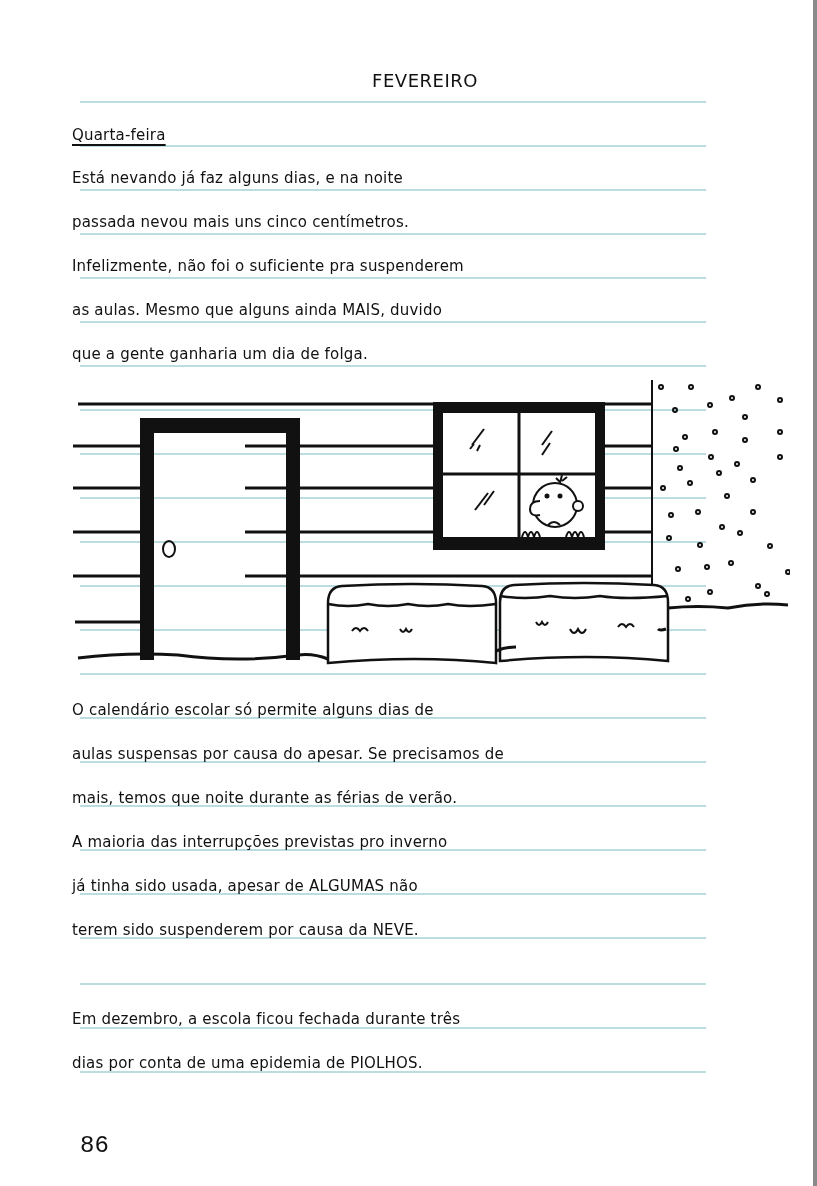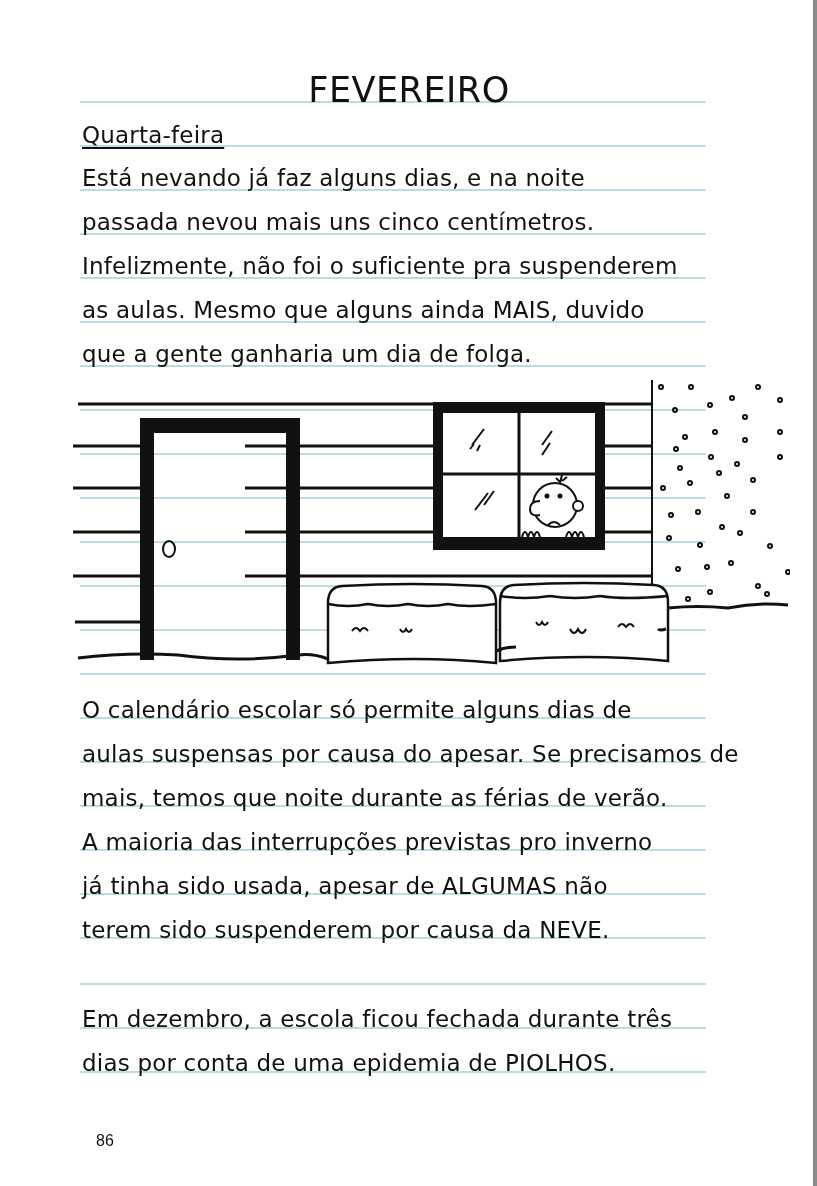--- a/index.html
+++ b/index.html
@@ -10,36 +10,36 @@
   }
   .right-edge {
     position: absolute; left: 813px; top: 0; width: 4px; height: 1186px;
     background: #8a8a8a;
   }
   .rule {
     position: absolute; left: 80px; width: 626px; height: 2px;
     background: #b9dde0;
   }
   .title {
-    position: absolute; left: 16px; width: 786px; top: 70px;
-    text-align: center; font-size: 35px; letter-spacing: 0.5px;
-    font-family: "DejaVu Sans", sans-serif; font-weight: normal;
+    position: absolute; left: 0; width: 786px; top: 70px;
+    text-align: center; font-size: 18px; letter-spacing: 0.5px;
+    font-family: "DejaVu Sans", sans-serif; font-weight: normal; padding-left: 32px;
   }
   .line {
-    position: absolute; left: 82px; font-size: 23px; white-space: nowrap;
+    position: absolute; left: 72px; font-size: 15px; white-space: nowrap;
     font-family: "DejaVu Sans", sans-serif; letter-spacing: 0.2px;
     line-height: 30px;
   }
   .day {
     text-decoration: underline; text-decoration-thickness: 2px;
     text-underline-offset: 4px;
   }
   .page-number {
-    position: absolute; left: 96px; top: 1132px; font-size: 16px;
-    font-family: Liberation Sans, sans-serif;
+    position: absolute; left: 80px; top: 1132px; font-size: 24px;
+    font-family: Liberation Mono, monospace;
   }
   .illustration { position: absolute; left: 70px; top: 375px; }
 </style>
 </head>
 <body>
 
 <div class="right-edge"></div>
 
 <div>
   <div class="rule" style="top:101px"></div>

